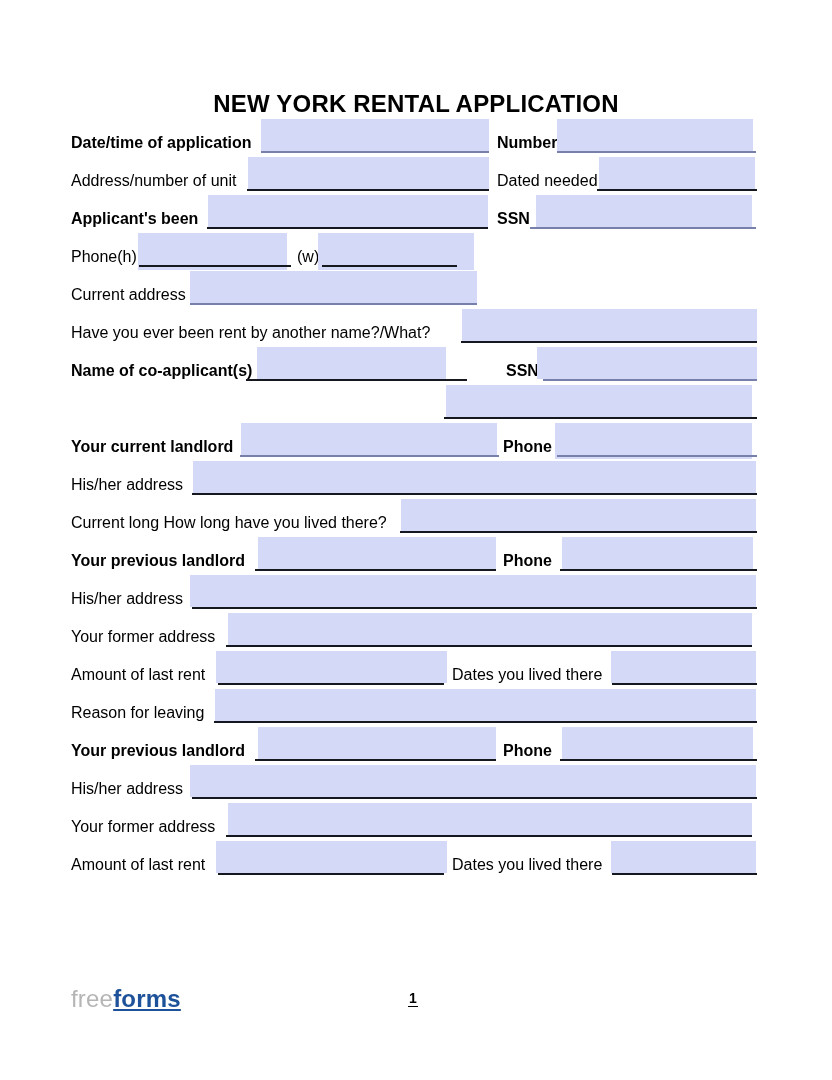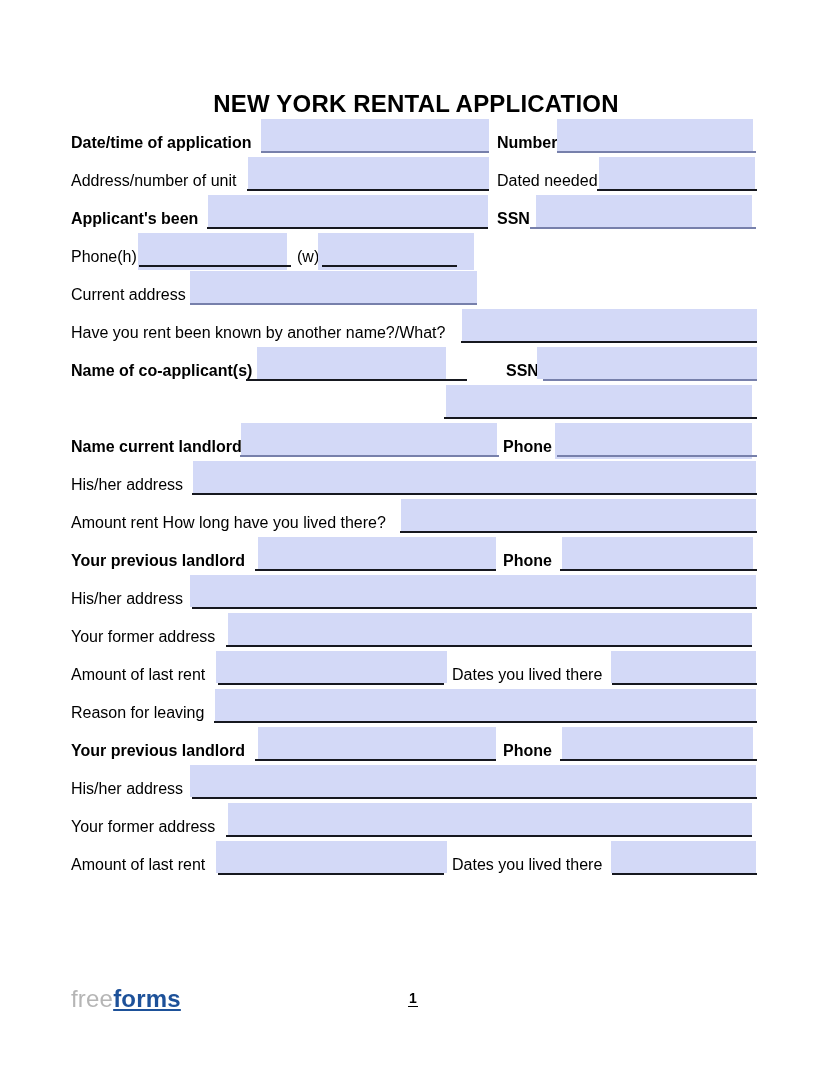--- a/index.html
+++ b/index.html
@@ -85,21 +85,21 @@
       <i class="fill" style="left:-4px;right:-17px;bottom:-3px"></i>
       <b class="ln"></b>
     </div>
 
   <span class="lbl" style="left:71px;top:285px">Current address</span>
   <div class="blank a" style="left:190px;top:271px;width:287px">
       <i class="fill"></i>
       <b class="ln"></b>
     </div>
 
-  <span class="lbl" style="left:71px;top:323px">Have you rent been known by another name?/What?</span>
+  <span class="lbl" style="left:71px;top:323px">Have you ever been rent by another name?/What?</span>
   <div class="blank" style="left:461px;top:309px;width:296px">
       <i class="fill" style="left:1px"></i>
       <b class="ln"></b>
     </div>
 
   <span class="lbl b" style="left:71px;top:361px">Name of co-applicant(s)</span>
   <div class="blank" style="left:246px;top:347px;width:221px">
       <i class="fill" style="left:11px;right:21px"></i>
       <b class="ln"></b>
     </div>
@@ -107,38 +107,38 @@
   <div class="blank a" style="left:543px;top:347px;width:214px">
       <i class="fill" style="left:-6px"></i>
       <b class="ln"></b>
     </div>
 
   <div class="blank" style="left:444px;top:385px;width:313px">
       <i class="fill" style="left:2px;right:5px"></i>
       <b class="ln"></b>
     </div>
 
-  <span class="lbl b" style="left:71px;top:437px">Name current landlord</span>
+  <span class="lbl b" style="left:71px;top:437px">Your current landlord</span>
   <div class="blank a" style="left:240px;top:423px;width:259px">
       <i class="fill" style="left:1px;right:2px"></i>
       <b class="ln"></b>
     </div>
   <span class="lbl b" style="left:503px;top:437px">Phone</span>
   <div class="blank a" style="left:557px;top:423px;width:200px">
       <i class="fill" style="left:-2px;right:5px;bottom:-2px"></i>
       <b class="ln"></b>
     </div>
 
   <span class="lbl" style="left:71px;top:475px">His/her address</span>
   <div class="blank" style="left:192px;top:461px;width:565px">
       <i class="fill" style="left:1px;right:1px"></i>
       <b class="ln"></b>
     </div>
 
-  <span class="lbl" style="left:71px;top:513px">Amount rent How long have you lived there?</span>
+  <span class="lbl" style="left:71px;top:513px">Current long How long have you lived there?</span>
   <div class="blank" style="left:400px;top:499px;width:357px">
       <i class="fill" style="left:1px;right:1px"></i>
       <b class="ln"></b>
     </div>
 
   <span class="lbl b" style="left:71px;top:551px">Your previous landlord</span>
   <div class="blank" style="left:255px;top:537px;width:241px">
       <i class="fill" style="left:3px"></i>
       <b class="ln"></b>
     </div>

